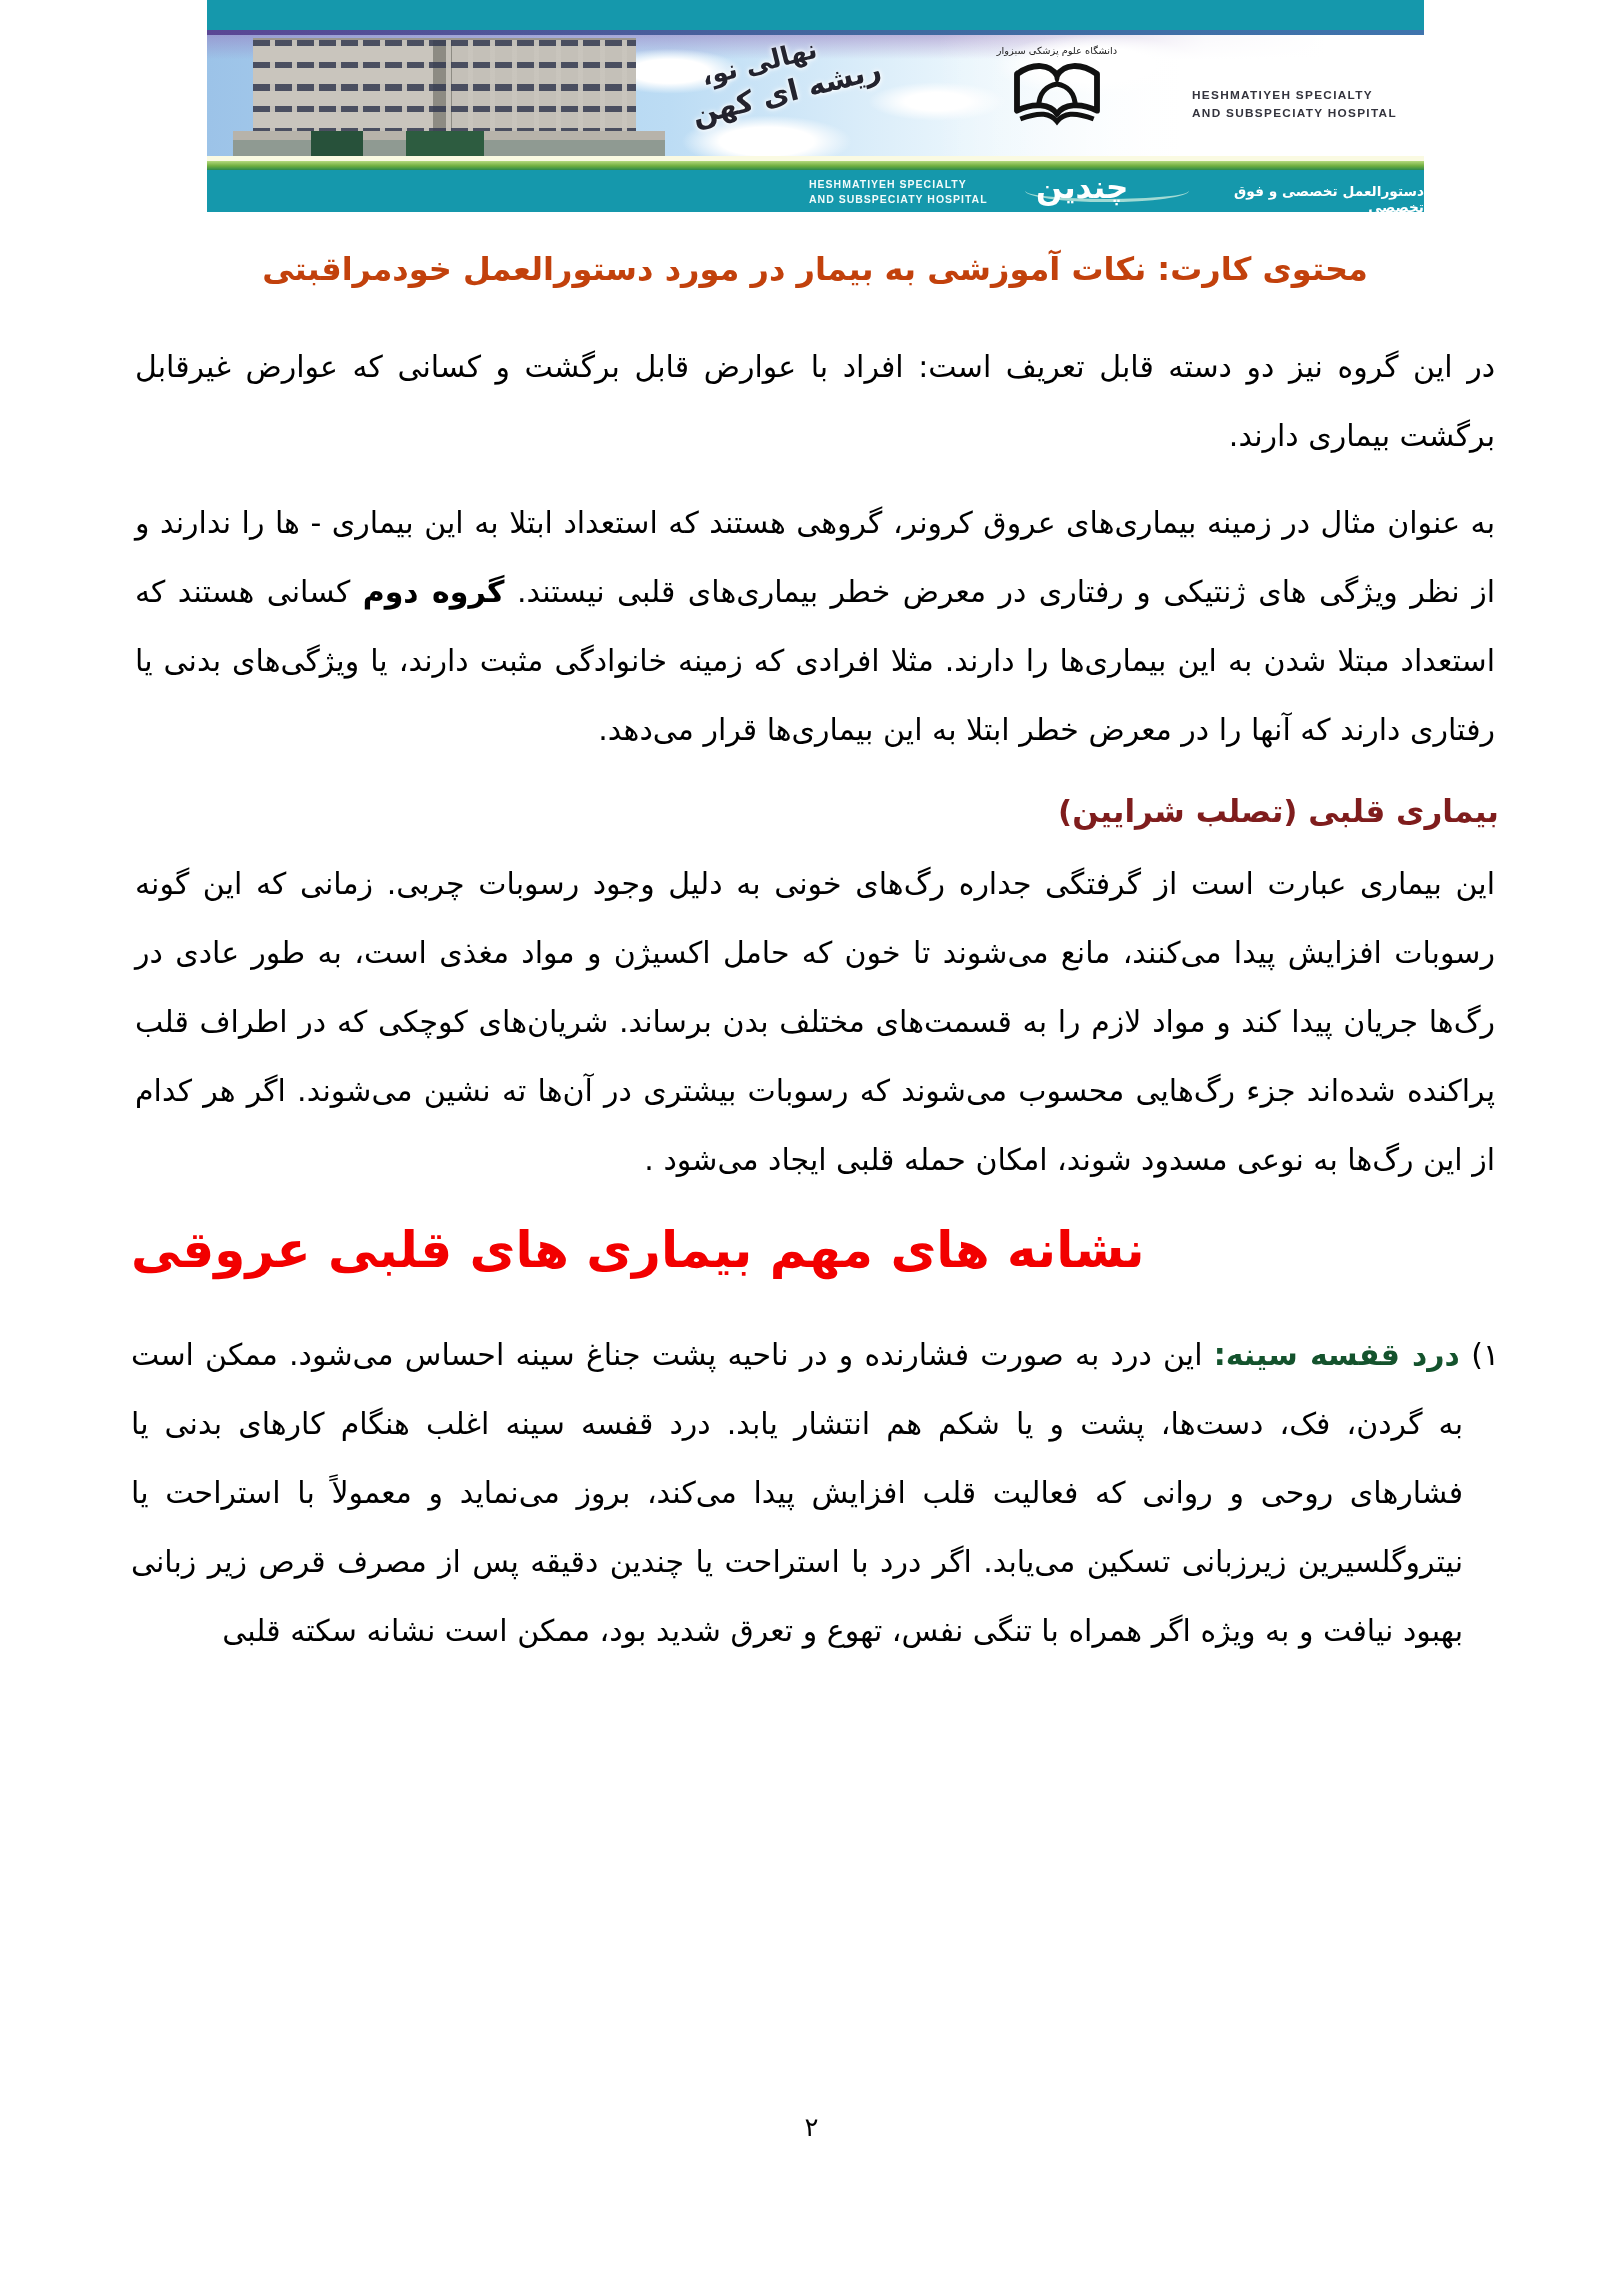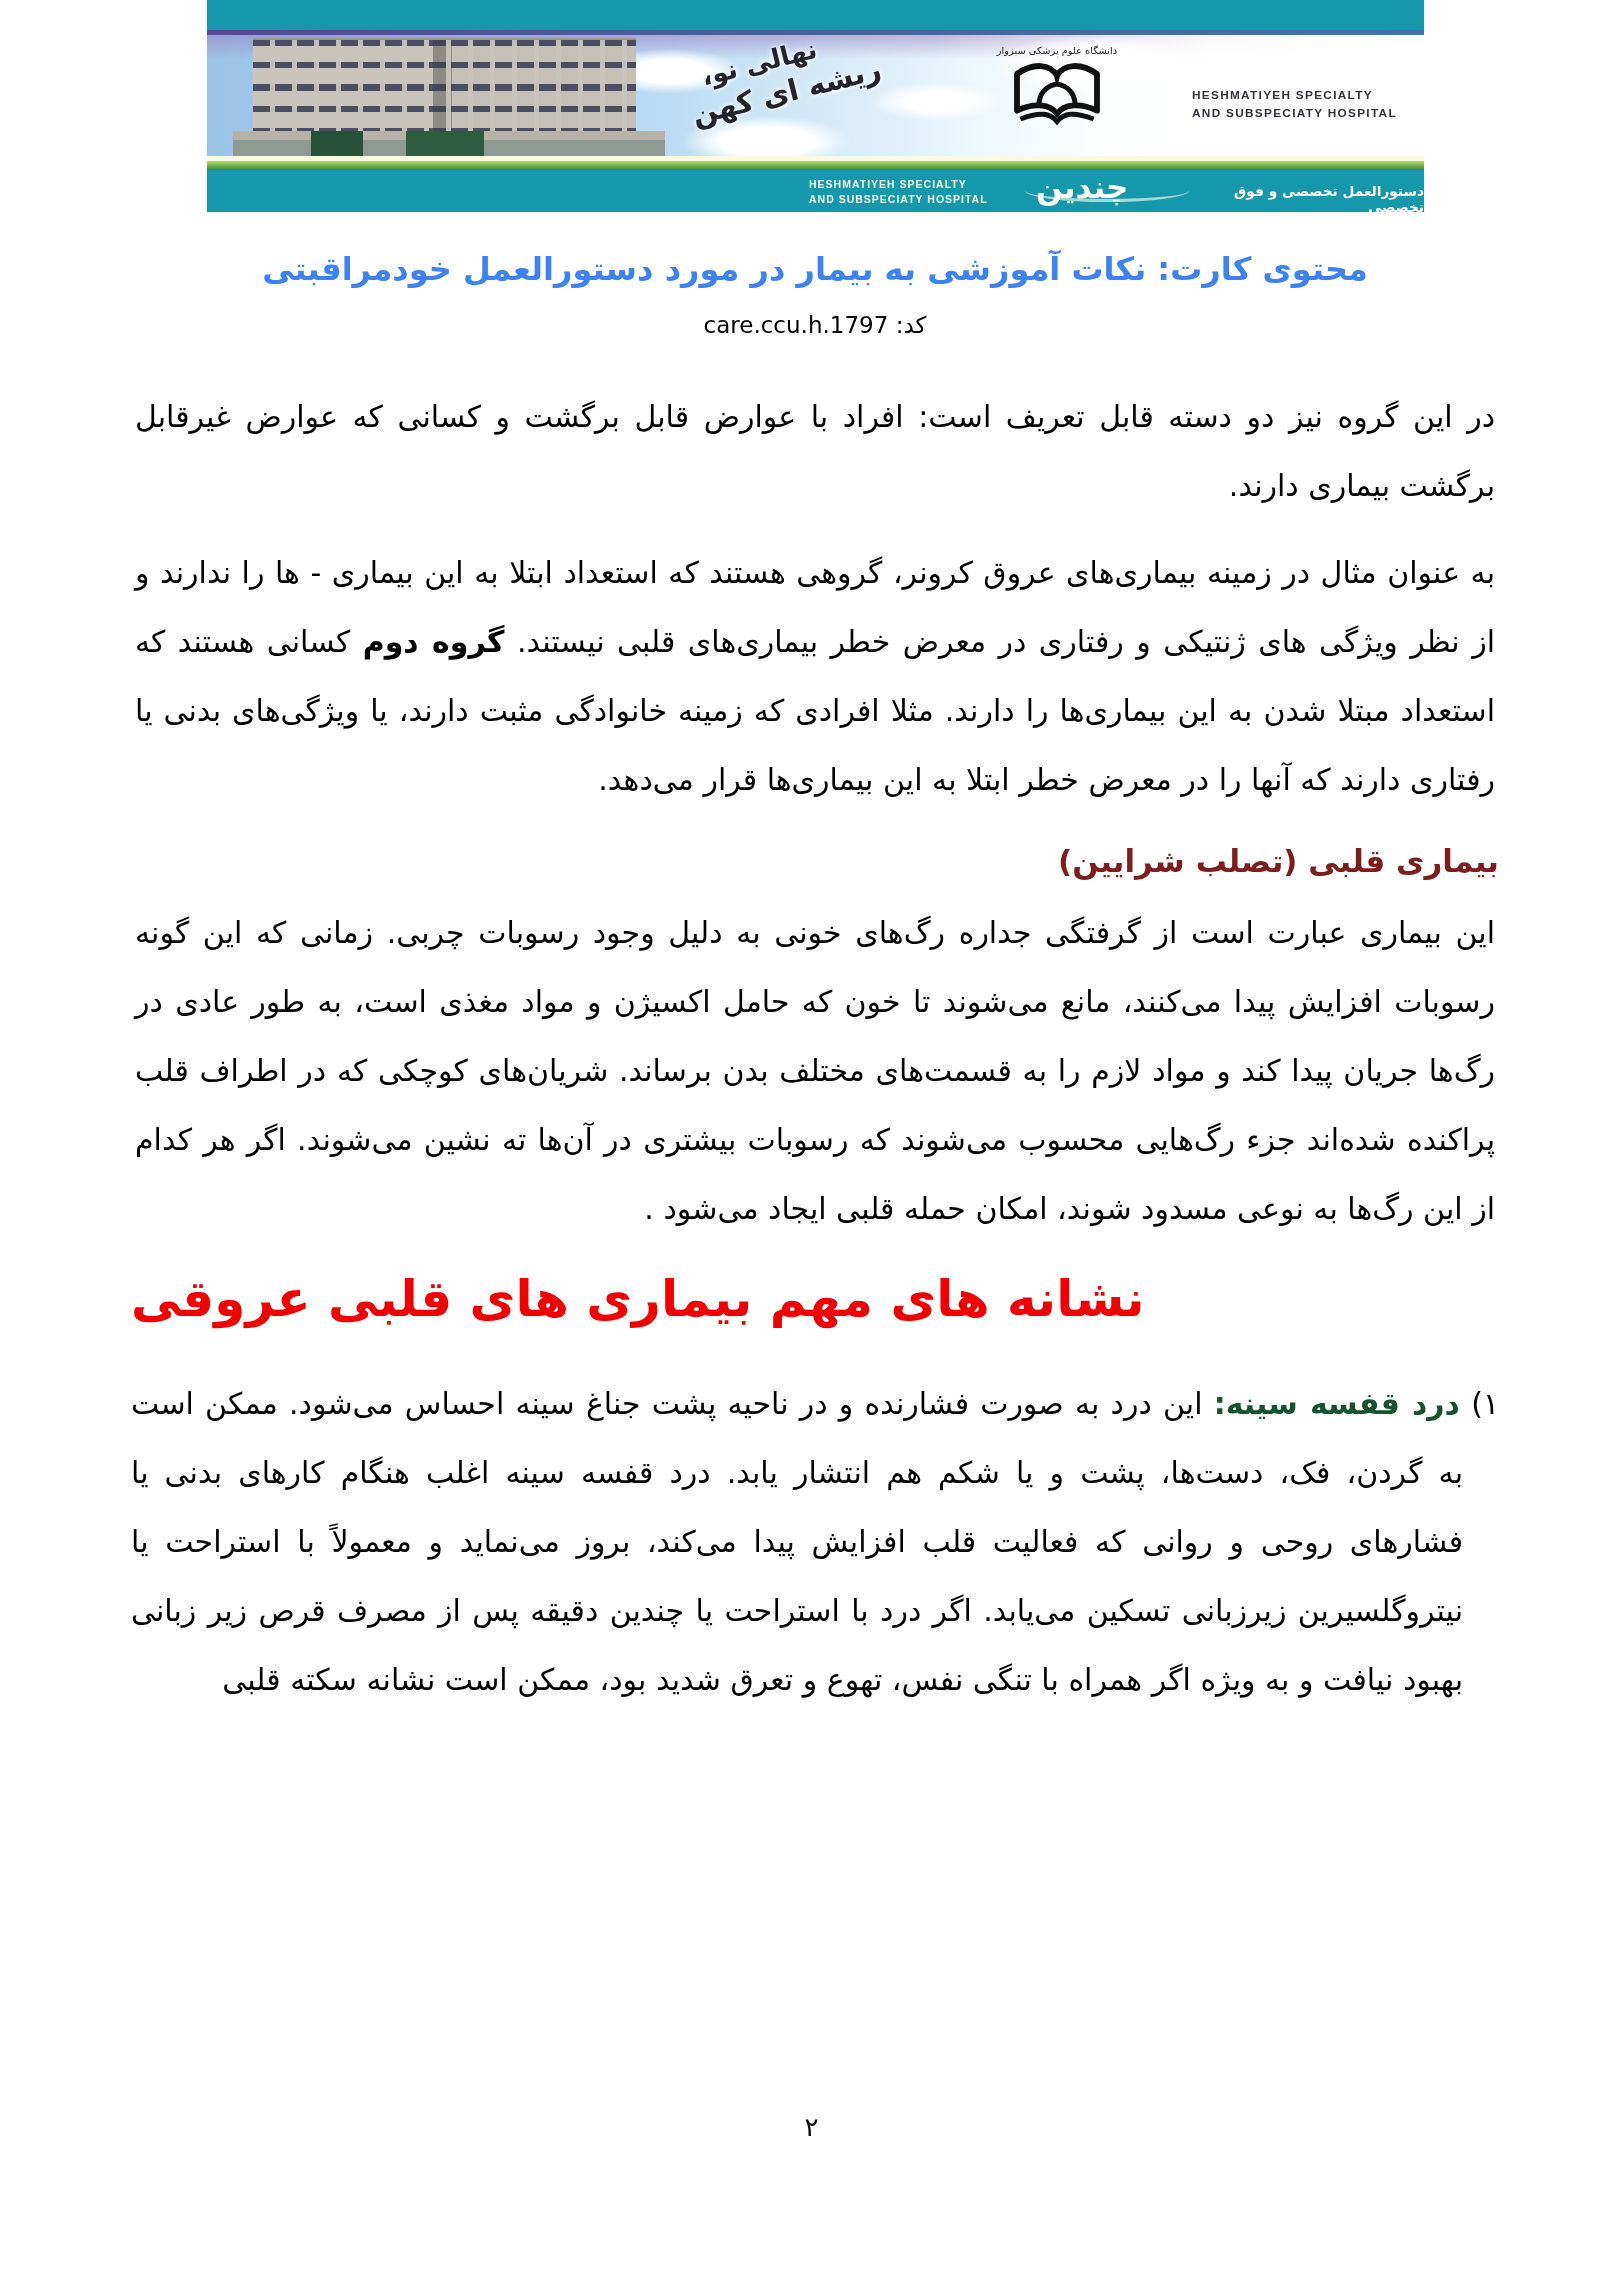--- a/index.html
+++ b/index.html
@@ -124,21 +124,21 @@
   
   .doc{
     position:absolute;
     left:0;top:212px;right:0;
     padding:0 124px 0 131px;
     direction:rtl;
   }
   .card-title{
     margin-top:38px;
     text-align:center;
-    color:#3b82f6;
+    color:#c2410c;
     font-size:32px;
     font-weight:bold;
   }
   .card-code{
     margin-top:23.6px;
     text-align:center;
     color:#000000;
     font-size:23px;
   }
   .para{
@@ -232,21 +232,20 @@
       <div class="band-swoosh"></div>
       <div class="band-fa-name" dir="rtl">چندین</div>
       <div class="band-fa-type" dir="rtl">دستورالعمل تخصصی و فوق تخصصی</div>
     </div>
   </div>
 
   <div class="doc">
 
     <div class="card-title">محتوی کارت: نکات آموزشی به بیمار در مورد دستورالعمل خودمراقبتی</div>
 
-    <div class="card-code" dir="rtl">کد: care.ccu.h.1797</div>
 
     <p class="para p1">در این گروه نیز دو دسته قابل تعریف است: افراد با عوارض قابل برگشت و کسانی که عوارض غیرقابل برگشت بیماری دارند.</p>
 
     <p class="para p2"><span>به عنوان مثال در زمینه بیماری‌های عروق کرونر، گروهی هستند که استعداد ابتلا به این بیماری - ها را ندارند و از نظر ویژگی های ژنتیکی و رفتاری در معرض خطر بیماری‌های قلبی نیستند. </span><span class="bold">گروه دوم</span><span> کسانی هستند که استعداد مبتلا شدن به این بیماری‌ها را دارند. مثلا افرادی که زمینه خانوادگی مثبت دارند، یا ویژگی‌های بدنی یا رفتاری دارند که آنها را در معرض خطر ابتلا به این بیماری‌ها قرار می‌دهد.</span></p>
 
     <div class="sub-heading">بیماری قلبی (تصلب شرایین)</div>
 
     <p class="para p3">این بیماری عبارت است از گرفتگی جداره رگ‌های خونی به دلیل وجود رسوبات چربی. زمانی که این گونه رسوبات افزایش پیدا می‌کنند، مانع می‌شوند تا خون که حامل اکسیژن و مواد مغذی است، به طور عادی در رگ‌ها جریان پیدا کند و مواد لازم را به قسمت‌های مختلف بدن برساند. شریان‌های کوچکی که در اطراف قلب پراکنده شده‌اند جزء رگ‌هایی محسوب می‌شوند که رسوبات بیشتری در آن‌ها ته نشین می‌شوند. اگر هر کدام از این رگ‌ها به نوعی مسدود شوند، امکان حمله قلبی ایجاد می‌شود .</p>
 
     <div class="red-heading">نشانه های مهم بیماری های قلبی عروقی</div>

